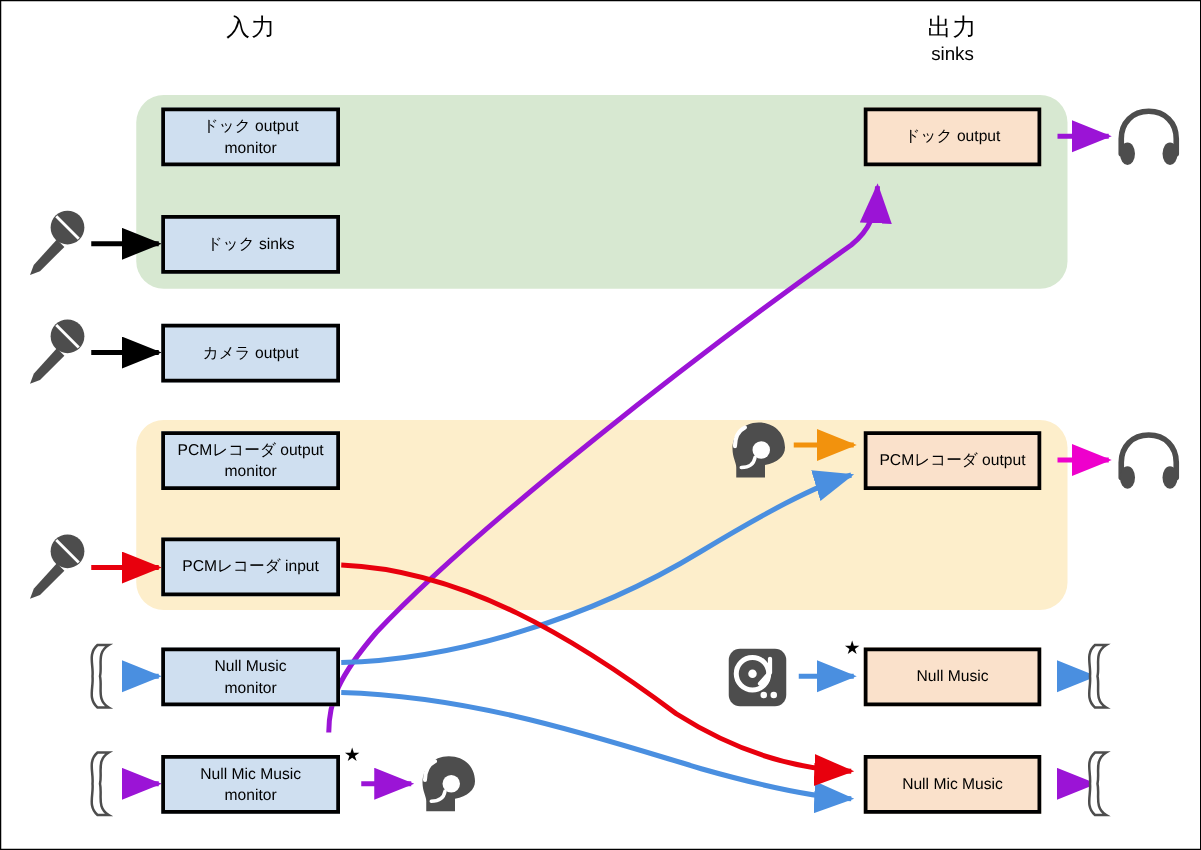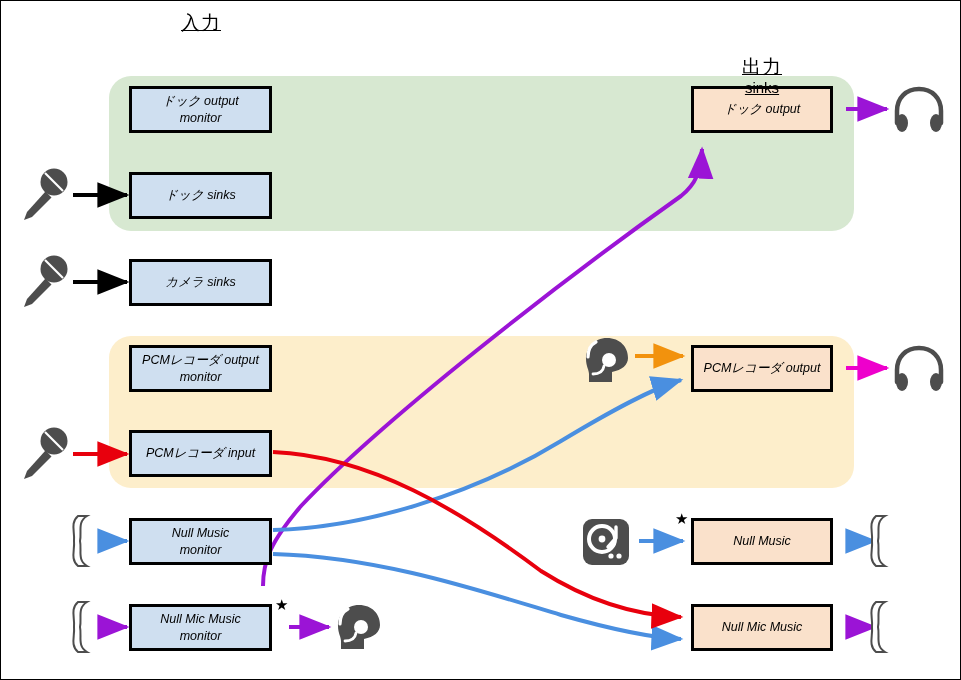--- a/index.html
+++ b/index.html
@@ -20,30 +20,29 @@
     overflow: hidden;
   }
   .layer {
     position: absolute;
     left: 0;
     top: 0;
     width: 961px;
     height: 680px;
   }
   #svg-layer { z-index: 1; }
-  #box-layer { z-index: 3; font-style: italic; }
+  #box-layer { z-index: 3; }
 
   
   .col-header {
     position: absolute;
     text-align: center;
     line-height: 1.25;
     color: #000000;
     user-select: none;
-    text-decoration: underline;
   }
   .col-header .jp {
     font-size: 19px;
     display: block;
     letter-spacing: 1px;
   }
   .col-header .en {
     font-size: 15px;
     display: block;
   }
@@ -93,21 +92,21 @@
 <body>
 
 <div id="canvas">
 
   <div class="band green" style="left:108px; top:75px; width:745px; height:155px;"></div>
   <div class="band amber" style="left:108px; top:335px; width:745px; height:152px;"></div>
 
   <div class="col-header" style="left:120px; top:10px; width:160px; z-index:4;">
     <span class="jp">入力</span>
   </div>
-  <div class="col-header" style="left:681px; top:10px; width:160px; z-index:4;margin-top:44px;">
+  <div class="col-header" style="left:681px; top:10px; width:160px; z-index:4;">
     <span class="jp">出力</span>
     <span class="en">sinks</span>
   </div>
 
   <svg class="layer" id="svg-layer" viewBox="0 0 961 680">
     <defs>
       <marker id="ah-black" markerWidth="9" markerHeight="9" refX="7.4" refY="3.2" orient="auto" markerUnits="strokeWidth">
         <path d="M0,0 L8,3.2 L0,6.4 z" fill="#000000"></path>
       </marker>
       <marker id="ah-red" markerWidth="9" markerHeight="9" refX="7.4" refY="3.2" orient="auto" markerUnits="strokeWidth">
@@ -267,21 +266,21 @@
     <div class="node src" style="left:128px; top:85px; width:143px; height:47px; pointer-events:auto;">
       <span style="white-space:pre-line;">ドック output
 monitor</span>
     </div>
 
     <div class="node src" style="left:128px; top:171px; width:143px; height:47px; pointer-events:auto;">
       <span style="white-space:pre-line;">ドック sinks</span>
     </div>
 
     <div class="node src" style="left:128px; top:258px; width:143px; height:47px; pointer-events:auto;">
-      <span style="white-space:pre-line;">カメラ sinks</span>
+      <span style="white-space:pre-line;">カメラ output</span>
     </div>
 
     <div class="node src" style="left:128px; top:344px; width:143px; height:47px; pointer-events:auto;">
       <span style="white-space:pre-line;">PCMレコーダ output
 monitor</span>
     </div>
 
     <div class="node src" style="left:128px; top:429px; width:143px; height:47px; pointer-events:auto;">
       <span style="white-space:pre-line;">PCMレコーダ input</span>
     </div>

